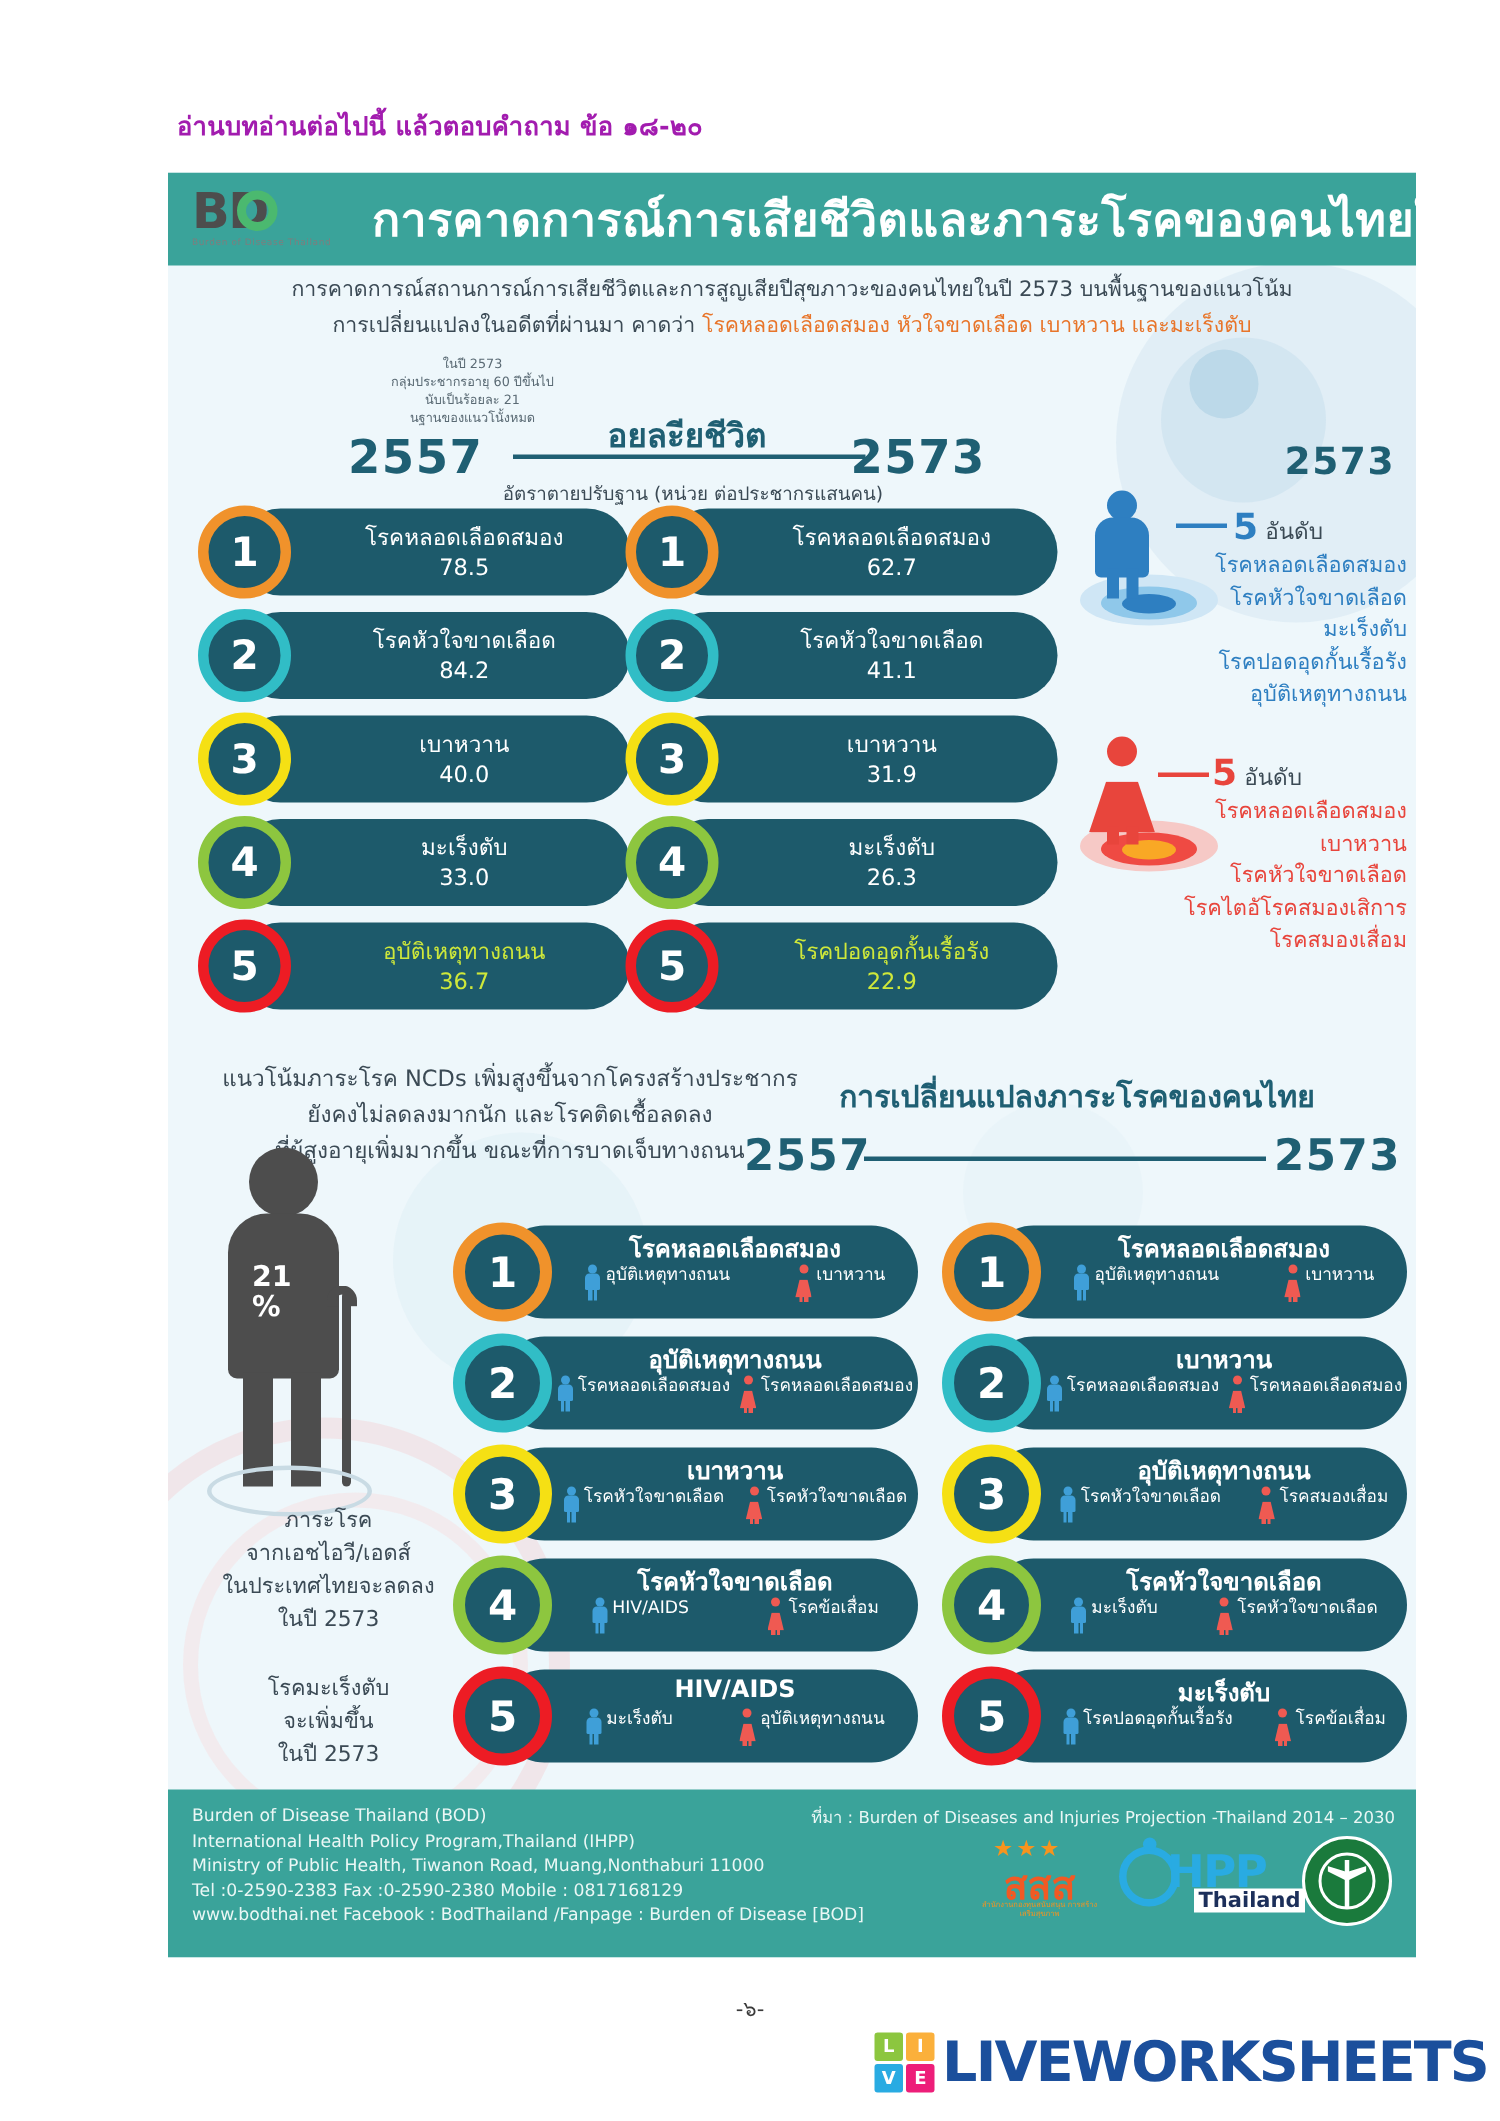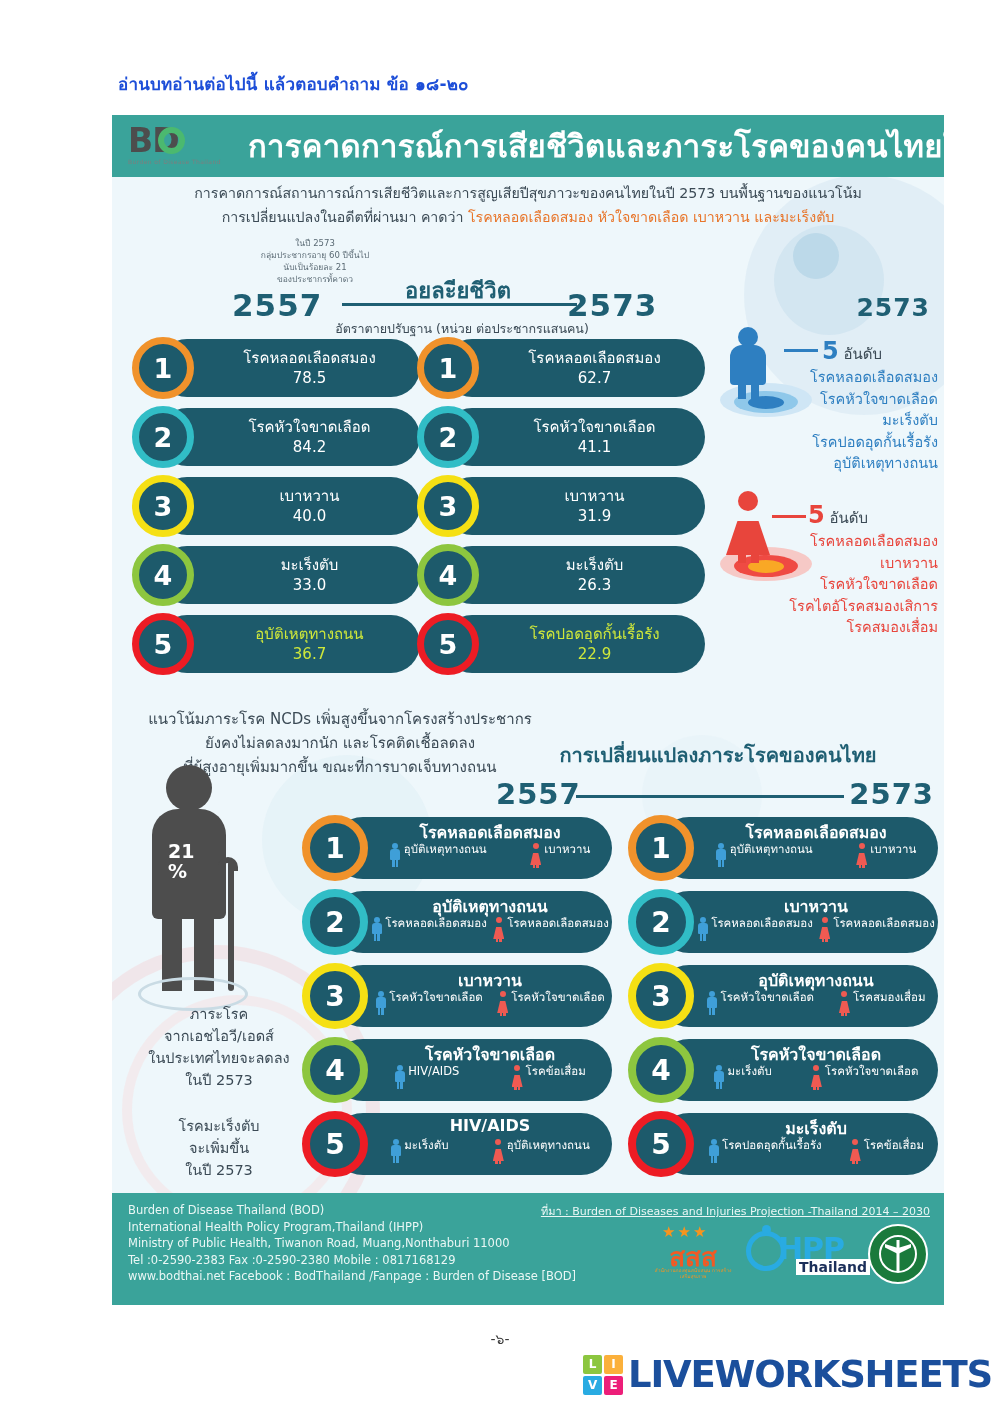--- a/index.html
+++ b/index.html
@@ -7,21 +7,21 @@
     width:1000px;height:1414px;
     background:#ffffff;
     font-family:"DejaVu Sans","Liberation Sans",sans-serif;
     position:relative;overflow:hidden;
   }
   .page{position:relative;width:1000px;height:1414px;}
 
   
   .instruction{
     position:absolute;left:118px;top:70px;
-    font-size:17px;font-weight:bold;color:#1d4ed8;
+    font-size:17px;font-weight:bold;color:#a21caf;
     letter-spacing:.2px;white-space:nowrap;
   }
 
   
   .info{
     position:absolute;left:112px;top:115px;
     width:832px;height:1190px;
     background:#eef7fb;
     overflow:hidden;
   }
@@ -150,21 +150,21 @@
   .e-cane{position:absolute;left:96px;top:96px;width:6px;height:130px;background:#4d4d4d;border-radius:3px;}
   .e-canetop{position:absolute;left:86px;top:92px;width:20px;height:14px;border:6px solid #4d4d4d;border-bottom:none;border-radius:10px 10px 0 0;box-sizing:border-box;}
   .e-pct{position:absolute;left:36px;top:76px;color:#ffffff;font-size:19px;font-weight:bold;line-height:20px;}
   .e-ell{position:absolute;left:6px;top:212px;width:104px;height:28px;border:3px solid #c9dbe4;border-radius:50%;}
   .e-note{
     position:absolute;left:128px;top:122px;width:150px;text-align:center;
     color:#5a6a74;font-size:8.5px;line-height:12px;
   }
 
   
-  .sec2-head{position:absolute;left:380px;top:624px;width:452px;}
+  .sec2-head{position:absolute;left:380px;top:600px;width:452px;}
   .sec2-title{text-align:center;font-size:20px;font-weight:bold;color:#1f5f73;}
   .sec2-sub{text-align:center;font-size:14px;color:#3b4a55;margin-top:3px;}
   .sec2-sub .n{font-size:19px;font-weight:bold;}
   .sec2-years{position:relative;height:42px;margin-top:2px;}
   .sec2-years .yl{position:absolute;left:4px;top:4px;font-size:29px;font-weight:bold;color:#1f5f73;letter-spacing:1px;}
   .sec2-years .yr2{position:absolute;right:10px;top:4px;font-size:29px;font-weight:bold;color:#1f5f73;letter-spacing:1px;}
   .sec2-years .rule{position:absolute;left:84px;top:22px;right:100px;height:3px;background:#1f5f73;}
 
   
   .dcol{position:absolute;width:310px;}
@@ -214,21 +214,21 @@
   }
 
   
   .foot{
     position:absolute;left:0;bottom:0;width:832px;height:112px;background:#3aa39a;
   }
   .foot-left{
     position:absolute;left:16px;top:9px;color:#eaf7f5;font-size:11.5px;line-height:16.5px;
   }
   .foot-src{
-    position:absolute;right:14px;top:9px;color:#eaf7f5;font-size:11px;white-space:nowrap;text-decoration:underline;
+    position:absolute;right:14px;top:9px;color:#eaf7f5;font-size:11px;white-space:nowrap;
   }
   .logos{position:absolute;right:16px;top:30px;display:flex;align-items:center;gap:12px;}
   .logo-sss{width:78px;height:62px;position:relative;}
   .sss-stars{position:absolute;left:8px;top:0;color:#f7941e;font-size:15px;letter-spacing:2px;}
   .sss-txt{position:absolute;left:0;top:13px;width:78px;text-align:center;color:#f15a24;font-size:26px;font-weight:bold;}
   .sss-sub{position:absolute;left:0;top:44px;width:78px;text-align:center;color:#f7941e;font-size:5px;line-height:6px;}
   .logo-ihpp{width:112px;height:62px;position:relative;}
   .ihpp-i{position:absolute;left:2px;top:8px;width:40px;height:40px;border-radius:50%;border:5px solid #29abe2;box-sizing:border-box;}
   .ihpp-dot{position:absolute;left:18px;top:2px;width:9px;height:9px;border-radius:50%;background:#29abe2;}
   .ihpp-txt{position:absolute;left:34px;top:8px;color:#29abe2;font-size:30px;font-weight:bold;letter-spacing:-1px;}
@@ -432,21 +432,21 @@
       <div class="e-pct">
         <span>21</span><br>
         <span>%</span>
       </div>
       <div class="e-ell"></div>
     </div>
     <div class="e-note">
       <div>ในปี 2573</div>
       <div>กลุ่มประชากรอายุ 60 ปีขึ้นไป</div>
       <div>นับเป็นร้อยละ 21</div>
-      <div>ของประชากรทั้คาดว</div>
+      <div>นฐานของแนวโนั้งหมด</div>
     </div>
 
     <div class="sec2-head">
       <div class="sec2-title">การเปลี่ยนแปลงภาระโรคของคนไทย</div>
       <div class="sec2-years">
         <div class="yl">2557</div>
         <div class="rule"></div>
         <div class="yr2">2573</div>
       </div>
     </div>

